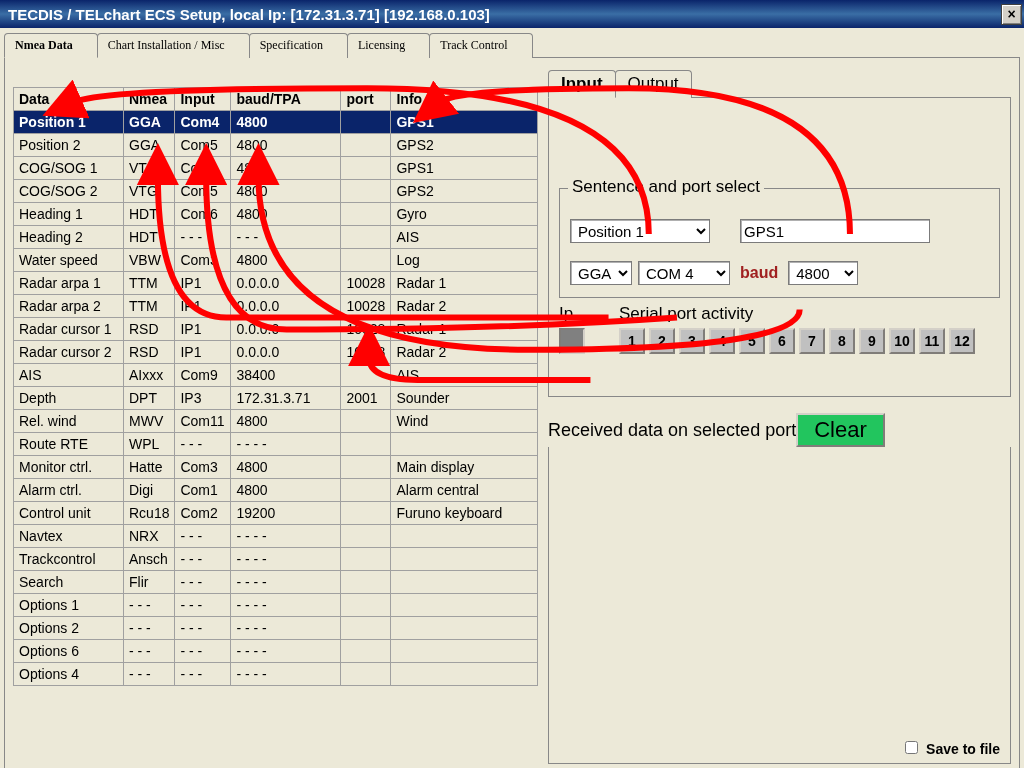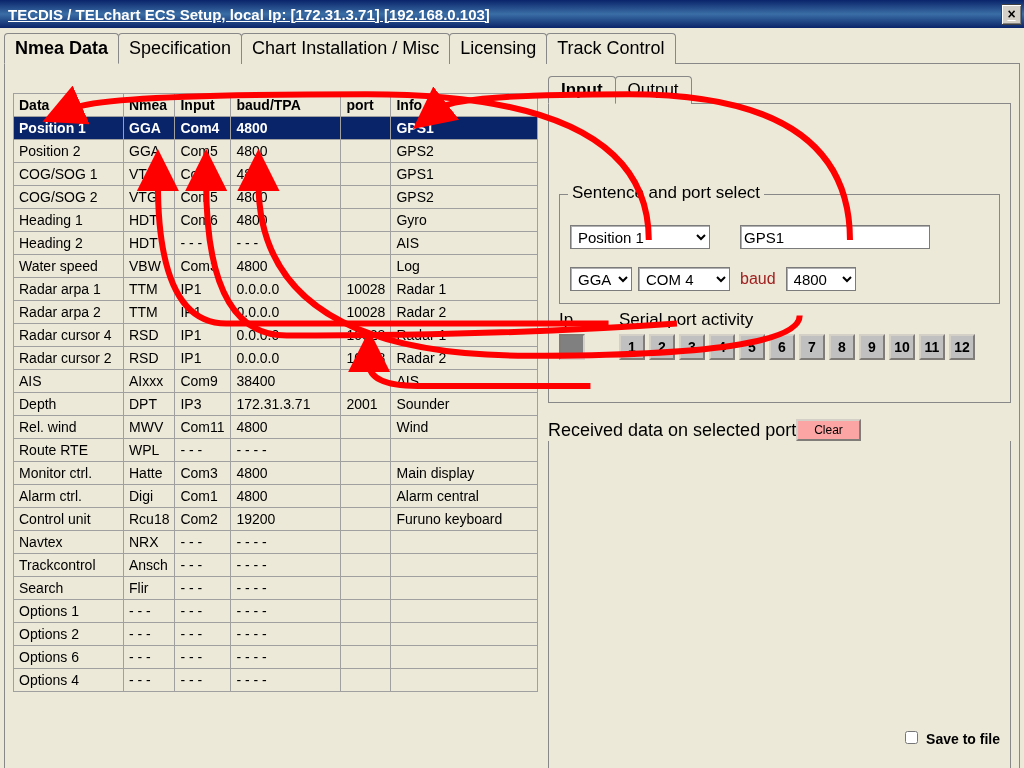--- a/index.html
+++ b/index.html
@@ -17,21 +17,20 @@
     background: linear-gradient(180deg, #0a246a 0%, #3a6ea5 50%, #0a246a 100%);
     color: #fff;
     height: 28px;
     display: flex;
     align-items: center;
     justify-content: space-between;
     padding: 0 2px 0 8px;
     font-weight: bold;
     font-size: 15px;
     font-family: 'Arial Narrow', Arial, sans-serif;
-    text-decoration: underline;
   }
   .titlebar .close-btn {
     width: 21px;
     height: 21px;
     background: #d4d0c8;
     border: 1px solid #404040;
     box-shadow: inset 1px 1px 0 #fff, inset -1px -1px 0 #808080;
     display: flex;
     align-items: center;
     justify-content: center;
@@ -41,27 +40,27 @@
     cursor: pointer;
     font-family: Arial, sans-serif;
   }
   .main-tabs {
     display: flex;
     margin: 4px 4px 0 4px;
     position: relative;
     z-index: 2;
   }
   .main-tab {
-    padding: 4px 10px 4px 10px;
+    padding: 4px 24px 4px 10px;
     border: 1px solid #888;
     border-bottom: none;
     background: #ece9d8;
     margin-right: -1px;
-    font-family: Liberation Sans, sans-serif;
-    font-size: 18px;
+    font-family: Liberation Serif, serif;
+    font-size: 12px;
     cursor: pointer;
     border-radius: 4px 4px 0 0;
     position: relative;
     top: 1px;
   }
   .main-tab.active {
     background: #ece9d8;
     font-weight: bold;
     border-bottom: 1px solid #ece9d8;
     z-index: 3;
@@ -168,21 +167,21 @@
     box-shadow: inset 1px 1px 0 #b0b0b0;
     height: 24px;
     font-size: 15px;
     font-family: 'Arial Narrow', Arial, sans-serif;
     padding: 1px 3px;
   }
   .row1 { display: flex; gap: 30px; margin-bottom: 18px;}
   .row2 { display: flex; gap: 6px; align-items: center;}
   .baud-label {
     color: #a02020;
-    font-weight: normal;
+    font-weight: bold;
     font-family: 'Arial Narrow', Arial, sans-serif;
     font-size: 16px;
     margin: 0 4px;
   }
 
   .ip-label, .activity-label {
     font-family: 'Arial Narrow', Arial, sans-serif;
     font-size: 17px;
   }
   .bottom-io {
@@ -224,39 +223,39 @@
 
   .received-row {
     display: flex;
     justify-content: flex-start;
     align-items: center;
     margin-top: 16px;
     font-family: 'Arial Narrow', Arial, sans-serif;
     font-size: 18px;
   }
   .clear-btn {
-    background: #fca5a5;
+    background: #22c55e;
     border: 2px outset #d4d0c8;
     padding: 2px 16px;
     font-family: 'Arial Narrow', Arial, sans-serif;
-    font-size: 12px;
+    font-size: 22px;
     cursor: pointer;
   }
   .received-area {
     flex: 1;
     border: 1px solid #888;
     border-top: none;
     background: #ece9d8;
     margin-top: 0;
     min-height: 280px;
     position: relative;
   }
   .save-row {
     position: absolute;
-    bottom: 22px;
+    bottom: 6px;
     right: 10px;
     font-family: Arial, sans-serif;
     font-size: 14px;
     font-weight: bold;
   }
   .save-row input { margin-right: 4px; }
 
   
   .overlay {
     position: absolute;
@@ -270,22 +269,22 @@
 
 <div class="titlebar">
   <span>TECDIS / TELchart ECS Setup,     local Ip: [172.31.3.71] [192.168.0.103]</span>
   <div class="close-btn">
     <span>×</span>
   </div>
 </div>
 
 <div class="main-tabs">
   <div class="main-tab active">Nmea Data</div>
+  <div class="main-tab">Chart Installation / Misc</div>
   <div class="main-tab">Specification</div>
-  <div class="main-tab">Chart Installation / Misc</div>
   <div class="main-tab">Licensing</div>
   <div class="main-tab">Track Control</div>
 </div>
 
 <div class="tab-panel">
   <div class="columns">
     <div class="left-col">
       <table class="data-table">
         <thead>
             <tr id="thead-row">
@@ -364,21 +363,21 @@
             </tr>
             <tr>
               <td>Radar arpa 2</td>
               <td>TTM</td>
               <td>IP1</td>
               <td>0.0.0.0</td>
               <td>10028</td>
               <td>Radar 2</td>
             </tr>
             <tr>
-              <td>Radar cursor 4</td>
+              <td>Radar cursor 1</td>
               <td>RSD</td>
               <td>IP1</td>
               <td>0.0.0.0</td>
               <td>10028</td>
               <td>Radar 1</td>
             </tr>
             <tr>
               <td>Radar cursor 2</td>
               <td>RSD</td>
               <td>IP1</td>

